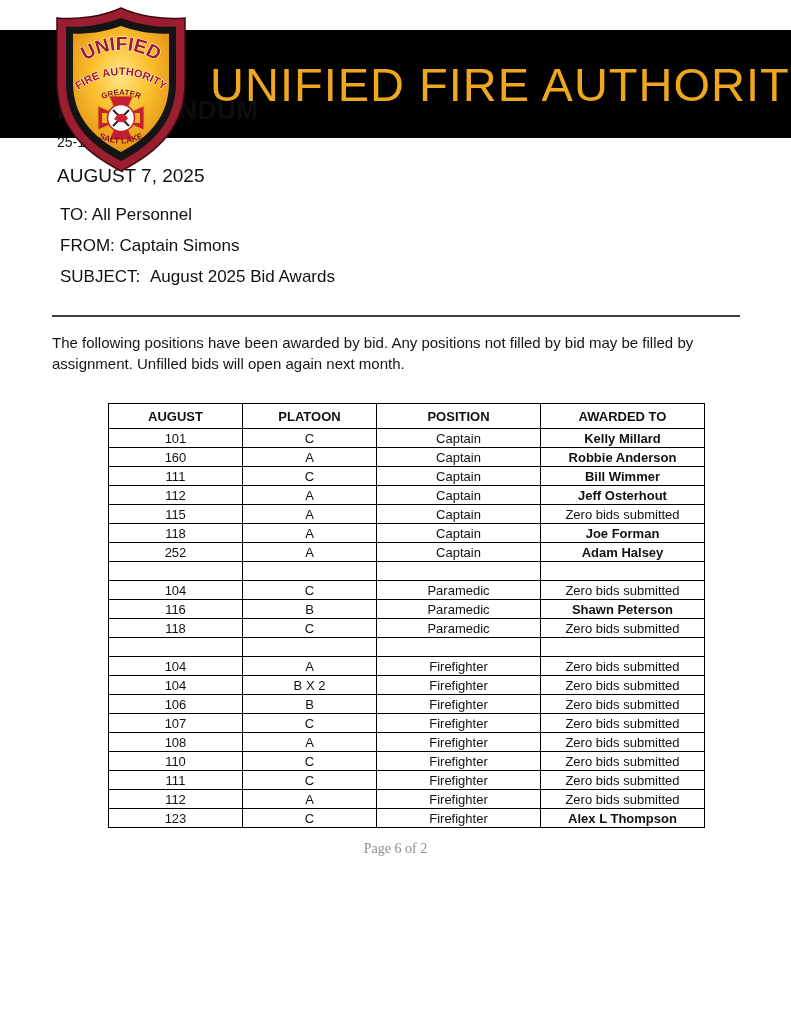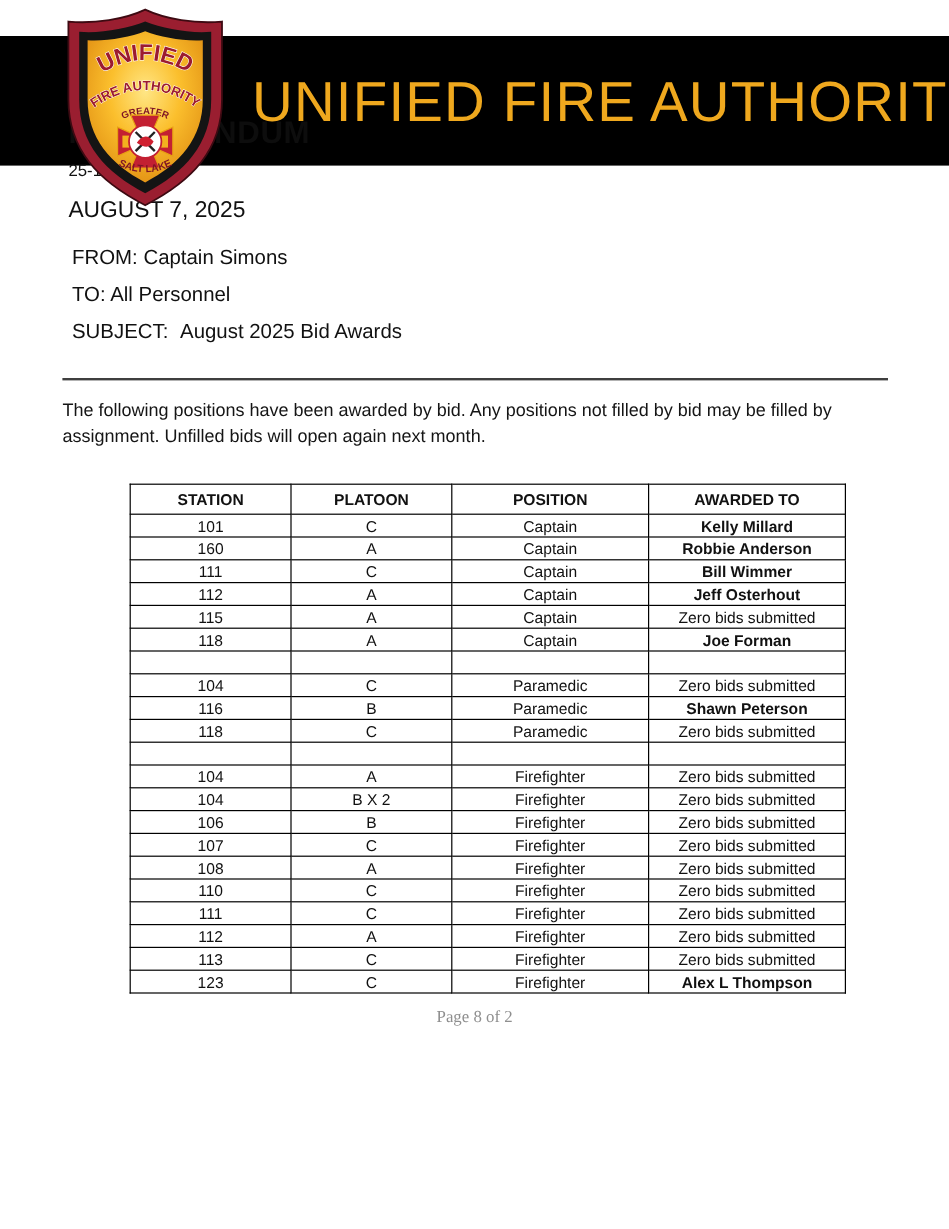--- a/index.html
+++ b/index.html
@@ -154,47 +154,47 @@
     </text>
   </svg>
 
   <div class="doc">
     <h1 class="memo-heading">MEMORANDUM</h1>
     <div class="memo-number">25-140</div>
     <div class="memo-date">AUGUST 7, 2025</div>
 
     <div class="memo-meta">
       <div class="meta-line">
+        <span>TO:</span>
+        <span>All Personnel</span>
+      </div>
+      <div class="meta-line">
         <span>FROM:</span>
         <span>Captain Simons</span>
-      </div>
-      <div class="meta-line">
-        <span>TO:</span>
-        <span>All Personnel</span>
       </div>
       <div class="meta-line">
         <span>SUBJECT:</span>
         <span class="subject-value">August 2025 Bid Awards</span>
       </div>
     </div>
 
     <hr class="rule">
 
     <p class="intro">The following positions have been awarded by bid. Any positions not filled by bid may be filled by assignment. Unfilled bids will open again next month.</p>
 
     <table class="bids">
       <colgroup>
         <col class="c1">
           <col class="c2">
           <col class="c3">
           <col class="c4">
       </colgroup>
       <thead>
         <tr>
-            <th>STATION</th>
+            <th>AUGUST</th>
             <th>PLATOON</th>
             <th>POSITION</th>
             <th>AWARDED TO</th>
           </tr>
       </thead>
       <tbody>
           <tr>
             <td>101</td>
             <td>C</td>
             <td>Captain</td>
@@ -222,20 +222,26 @@
             <td>115</td>
             <td>A</td>
             <td>Captain</td>
             <td>Zero bids submitted</td>
           </tr>
           <tr>
             <td>118</td>
             <td>A</td>
             <td>Captain</td>
             <td class="b">Joe Forman</td>
+          </tr>
+          <tr>
+            <td>252</td>
+            <td>A</td>
+            <td>Captain</td>
+            <td class="b">Adam Halsey</td>
           </tr>
           <tr>
             <td>&nbsp;</td>
             <td>&nbsp;</td>
             <td>&nbsp;</td>
             <td>&nbsp;</td>
           </tr>
           <tr>
             <td>104</td>
             <td>C</td>
@@ -302,30 +308,24 @@
             <td>Firefighter</td>
             <td>Zero bids submitted</td>
           </tr>
           <tr>
             <td>112</td>
             <td>A</td>
             <td>Firefighter</td>
             <td>Zero bids submitted</td>
           </tr>
           <tr>
-            <td>113</td>
-            <td>C</td>
-            <td>Firefighter</td>
-            <td>Zero bids submitted</td>
-          </tr>
-          <tr>
             <td>123</td>
             <td>C</td>
             <td>Firefighter</td>
             <td class="b">Alex L Thompson</td>
           </tr>
         </tbody>
     </table>
 
-    <div class="footer">Page 8 of 2</div>
+    <div class="footer">Page 6 of 2</div>
   </div>
 
 </div>
 
 </body></html>

